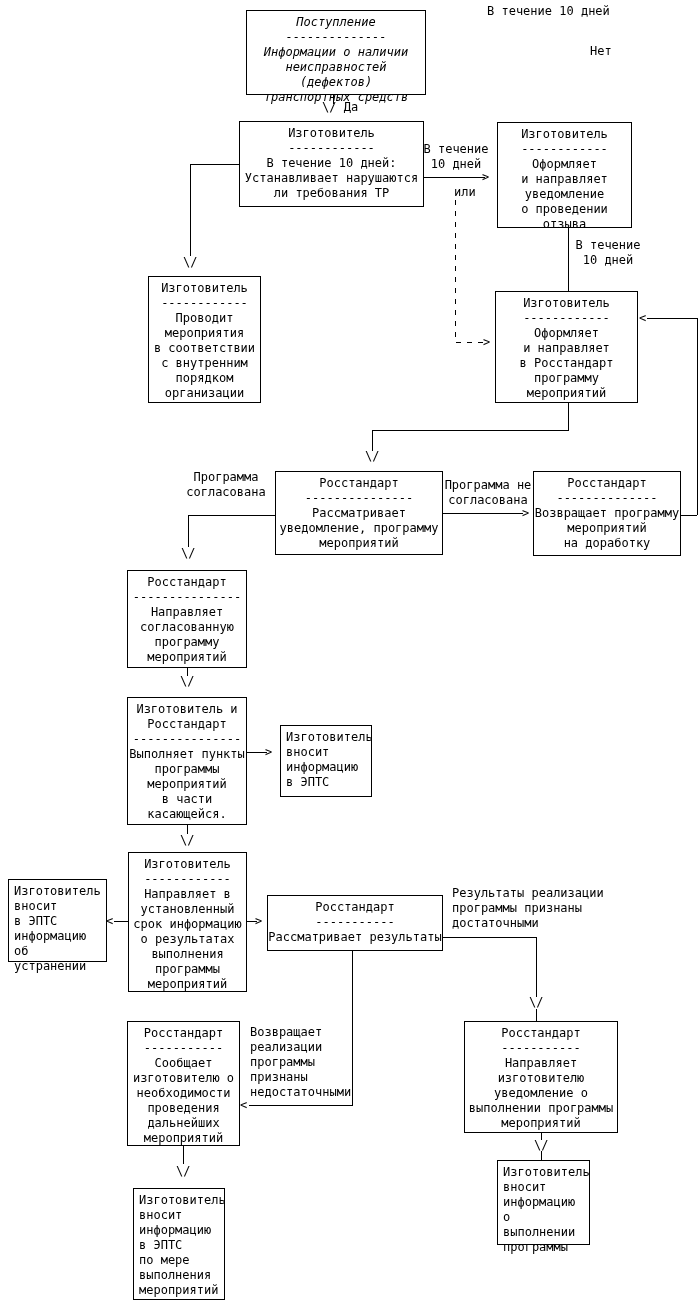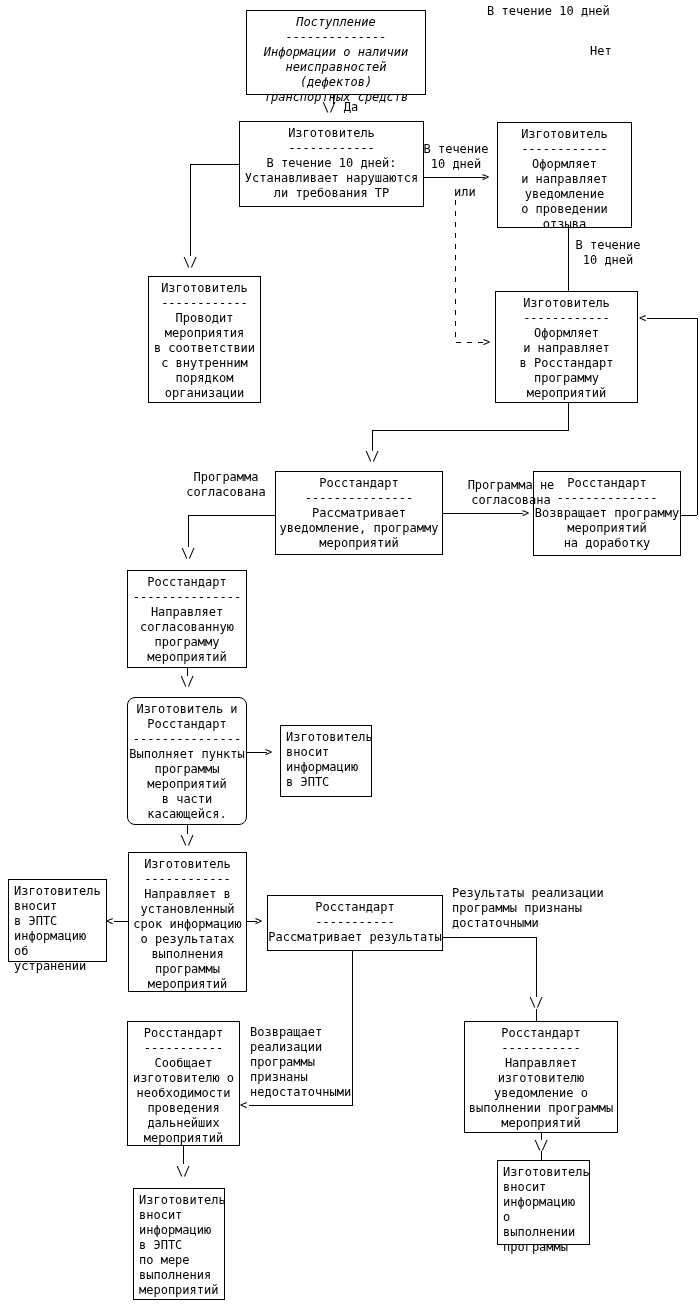--- a/index.html
+++ b/index.html
@@ -67,21 +67,21 @@
 --------------
 Возвращает программу
 мероприятий
 на доработку</div>
   <div class="box" style="left:127px;top:570px;width:120px;height:98px;">Росстандарт
 ---------------
 Направляет
 согласованную
 программу
 мероприятий</div>
-  <div class="box" style="left:127px;top:697px;width:120px;height:128px;border-radius:8px;">Изготовитель и
+  <div class="box" style="left:127px;top:697px;width:120px;height:128px;">Изготовитель и
 Росстандарт
 ---------------
 Выполняет пункты
 программы
 мероприятий
 в части
 касающейся.</div>
   <div class="box left" style="left:280px;top:725px;width:92px;height:72px;">Изготовитель
 вносит
 информацию
@@ -133,21 +133,21 @@
 
   <div class="lbl" style="left:487px;top:4px;">В течение 10 дней</div>
   <div class="lbl" style="left:557px;top:44px;padding-left:33px;">Нет</div>
   <div class="lbl center" style="left:423px;top:142px;width:66px;">В течение
 10 дней</div>
   <div class="lbl" style="left:454px;top:185px;">или</div>
   <div class="lbl center" style="left:571px;top:238px;width:74px;">В течение
 10 дней</div>
   <div class="lbl center" style="left:186px;top:470px;width:80px;">Программа
 согласована</div>
-  <div class="lbl center" style="left:444px;top:478px;width:88px;margin-left:23px;">Программа не
+  <div class="lbl center" style="left:444px;top:478px;width:88px;">Программа не
 согласована</div>
   <div class="lbl" style="left:452px;top:886px;">Результаты реализации
 программы признаны
 достаточными</div>
   <div class="lbl" style="left:250px;top:1025px;">Возвращает
 реализации
 программы
 признаны
 недостаточными</div>
 

